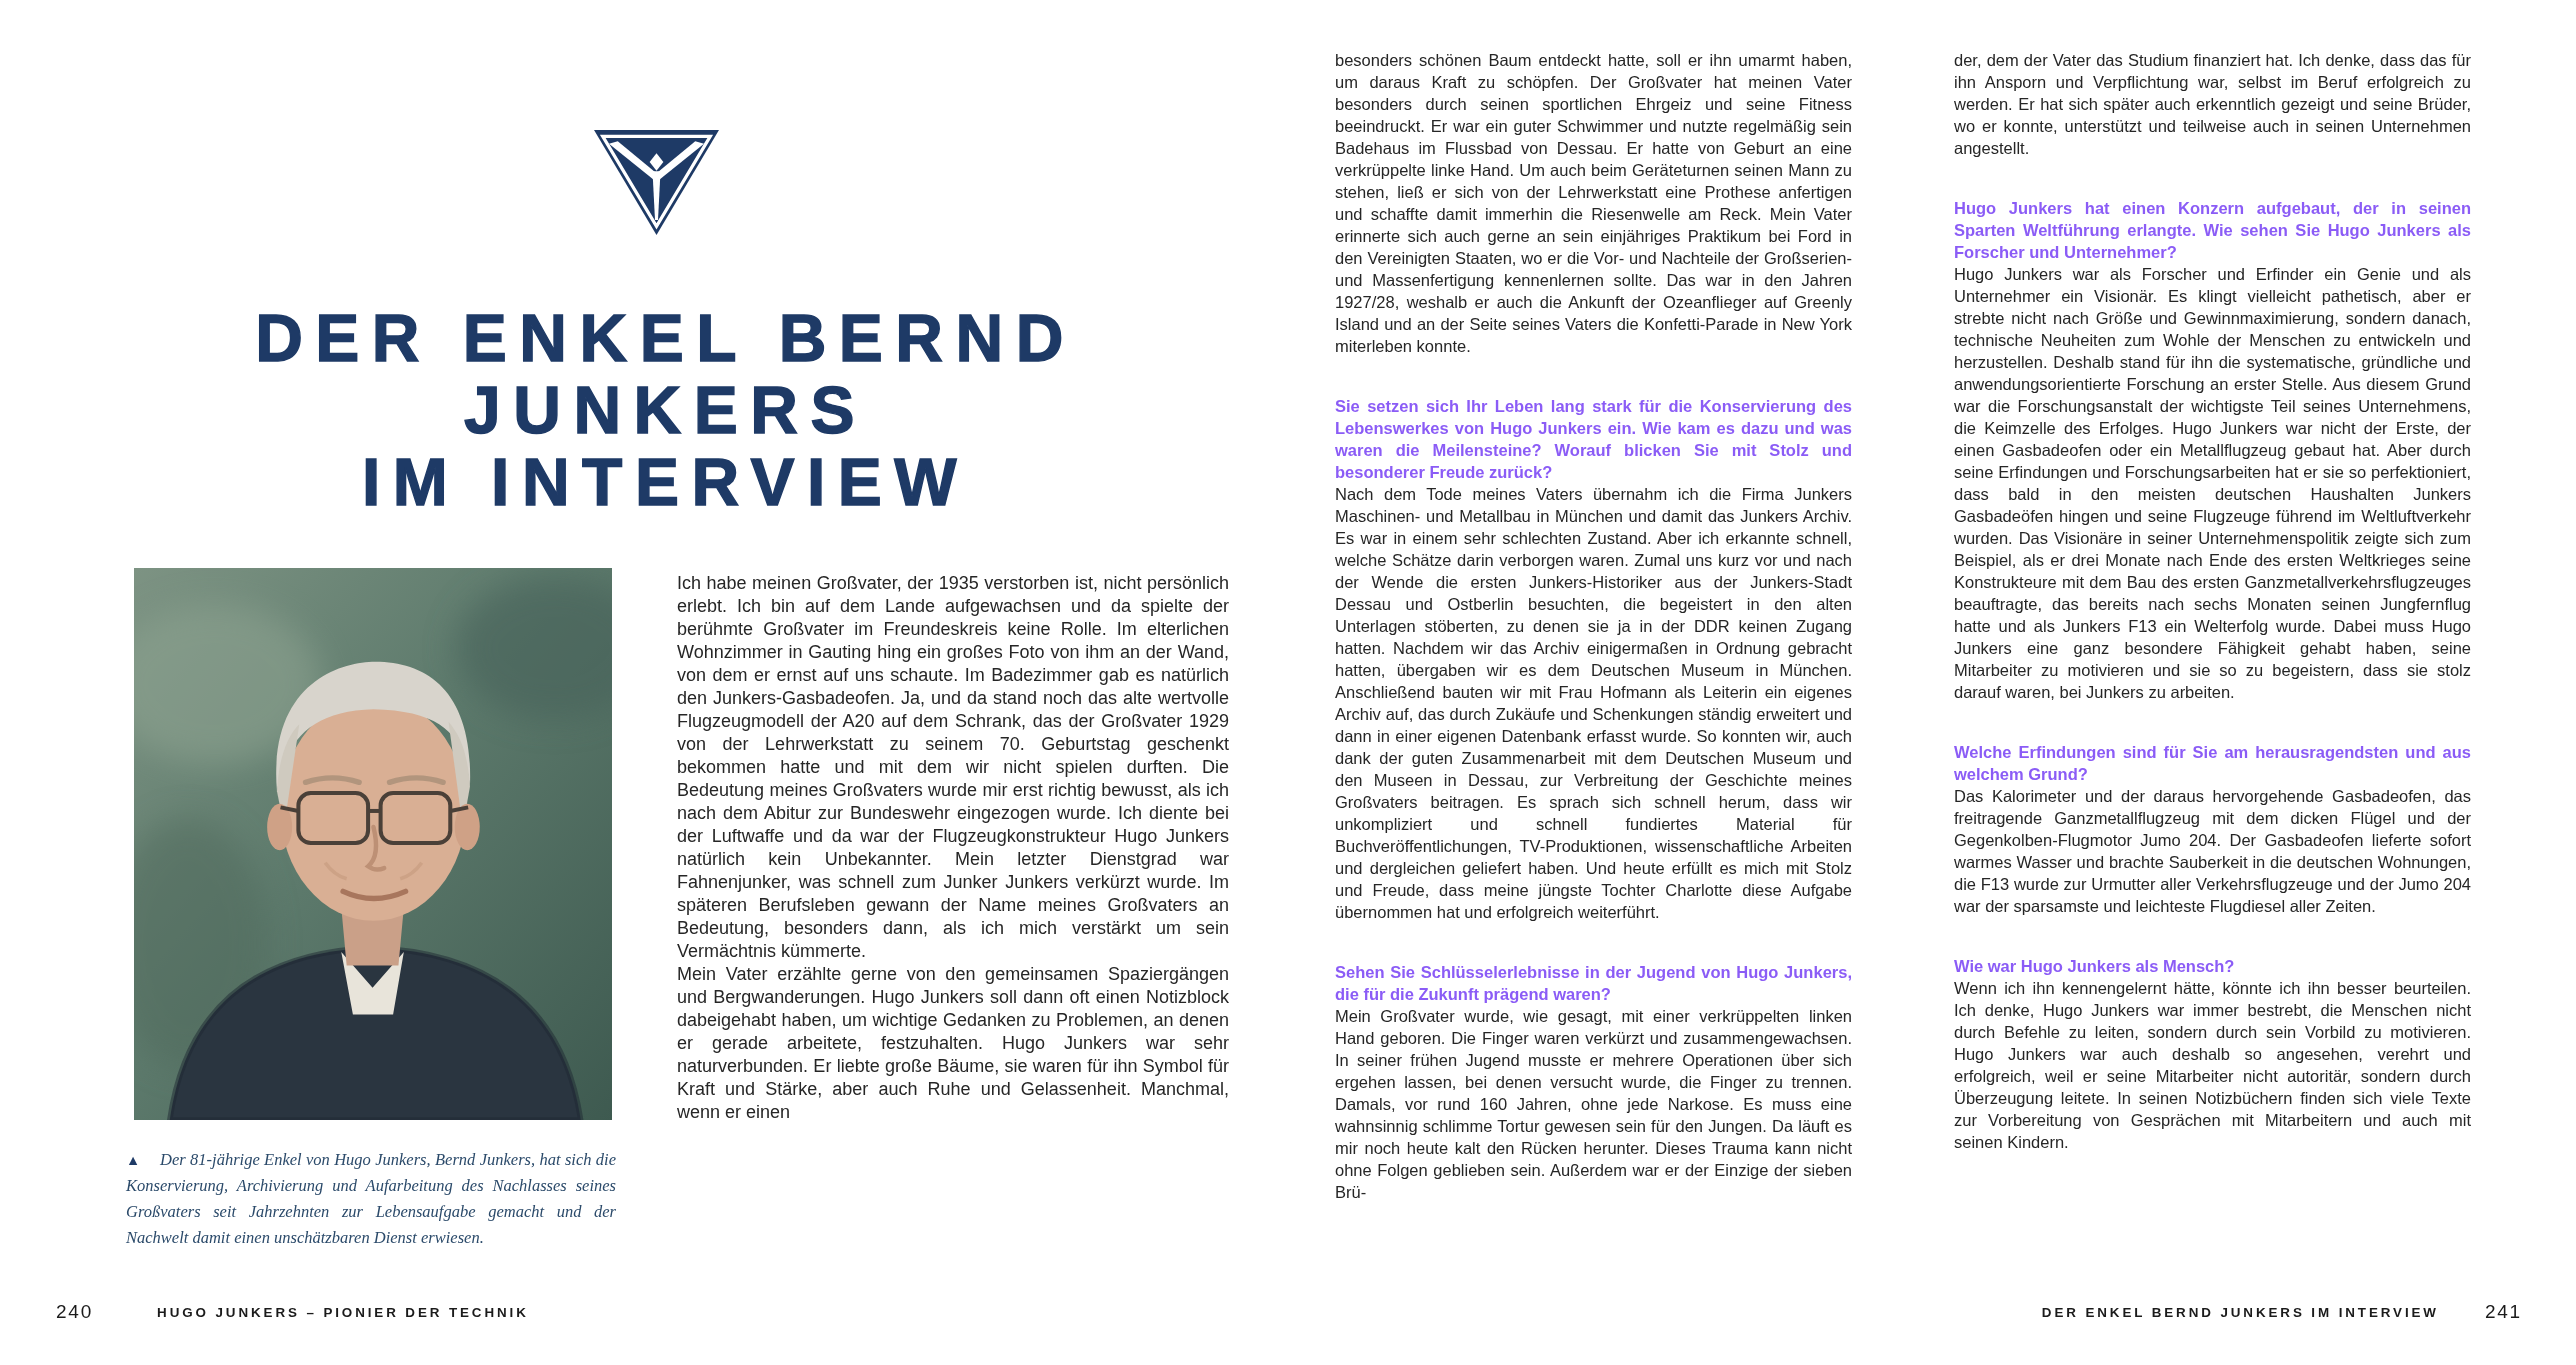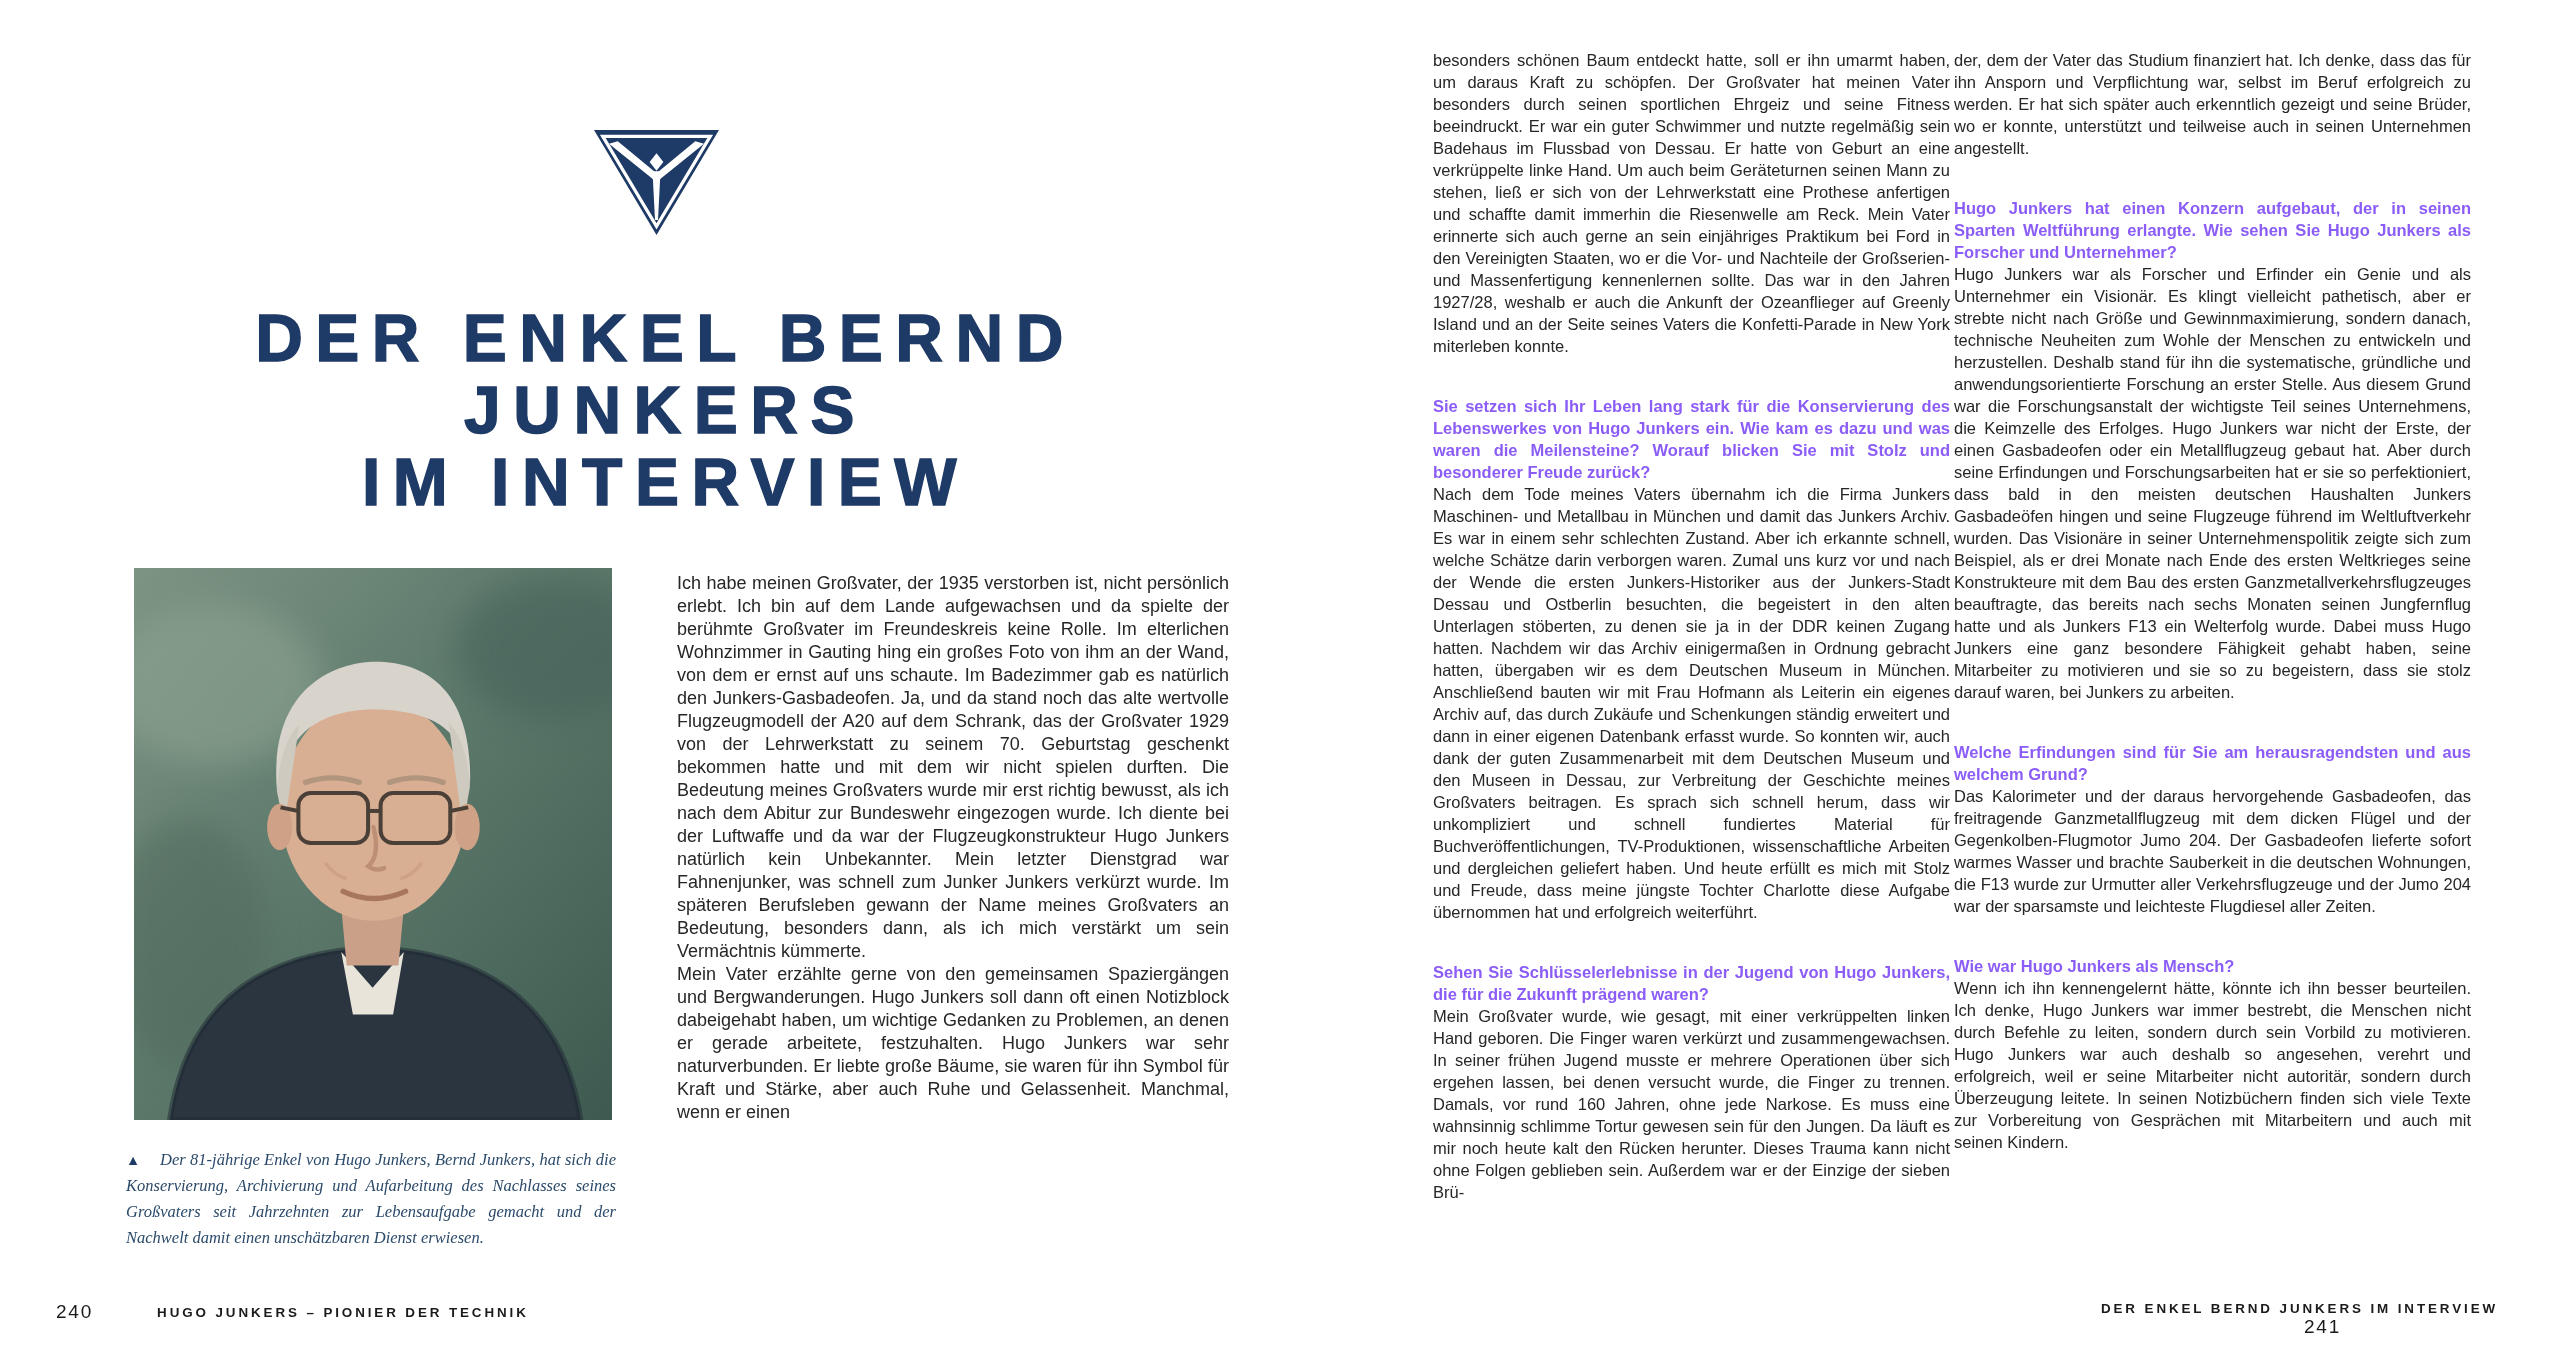--- a/index.html
+++ b/index.html
@@ -65,41 +65,41 @@
   .col {
     position: absolute;
     text-align: justify;
     hyphens: auto;
     -webkit-hyphens: auto;
     color: #262626;
     font-size: 16.5px;
     line-height: 22px;
   }
   .col-left-page  { left: 677px;  top: 572px; width: 552px;  font-size: 18px; line-height: 23px; }
-  .col-right-1    { left: 1433px; top: 49px;  width: 517px; }
+  .col-right-1    { left: 1335px; top: 49px;  width: 517px; }
   .col-right-2    { left: 1954px; top: 49px;  width: 517px; }
 
   .blk { text-align: justify; }
   .blk-q {
     color: #8b5cf6;
     font-weight: bold;
     margin-top: 38px;
   }
   .col > .blk-q:first-child { margin-top: 0; }
 
   
   .footer {
     position: absolute;
     top: 1301px;
     display: flex;
     align-items: center;
     color: #1b1b1b;
   }
   .footer-left  { left: 56px; }
-  .footer-right { right: 32px; flex-direction: column; }
+  .footer-right { right: 54px; }
   .footer .pagenum {
     font-weight: normal;
     font-size: 19px;
     letter-spacing: 1.8px;
   }
   .footer .runhead {
     font-weight: bold;
     font-size: 13.4px;
     letter-spacing: 2.9px;
     white-space: nowrap;

